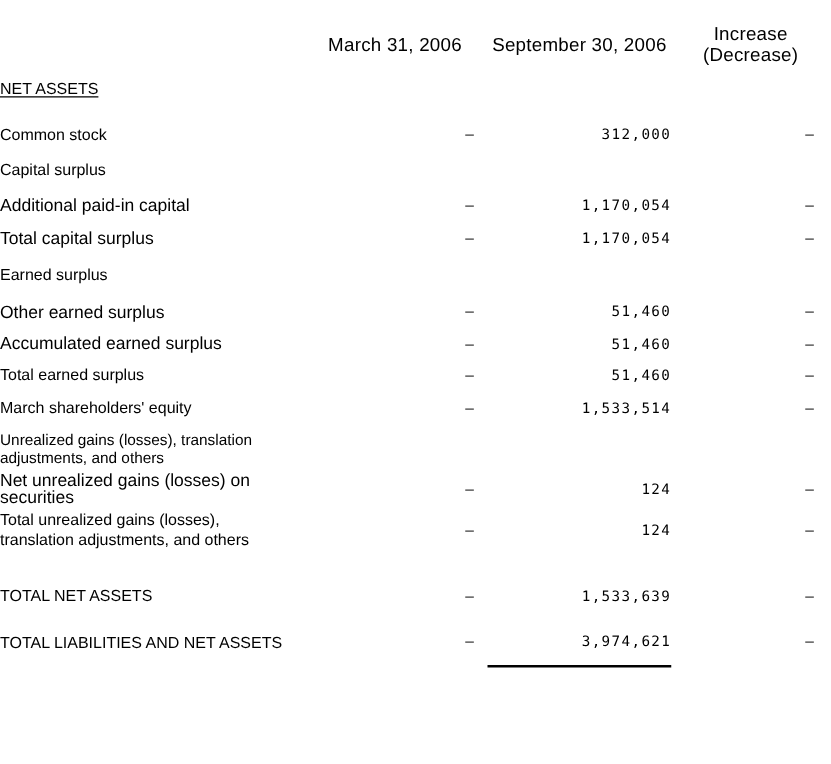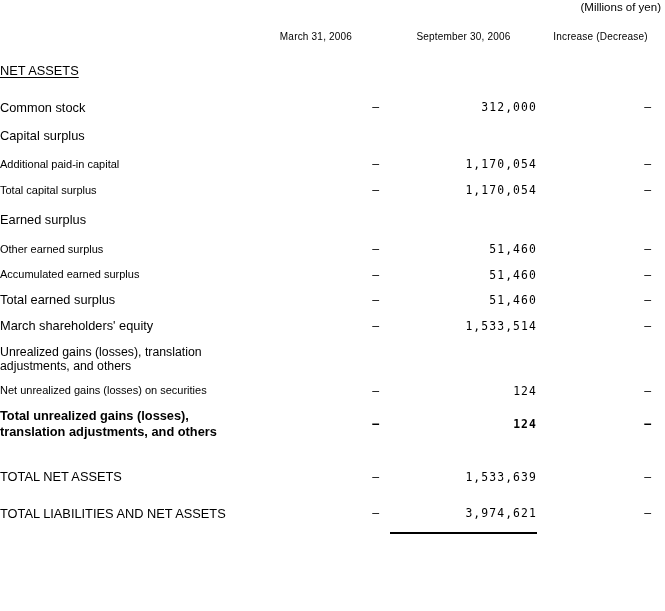--- a/index.html
+++ b/index.html
@@ -62,35 +62,35 @@
   .v-thin-l { border-left: 1px solid #000; }
   .v-thick-l { border-left: 2.5px solid #000; }
   .v-thick-r { border-right: 2.5px solid #000; }
 
   .h-thin-b { border-bottom: 1px solid #000; }
 
   
   .hdr {
     height: 42px;
     text-align: center;
-    font-size: 10px;
+    font-size: 15px;
     letter-spacing: 0.2px;
   }
 
   
   .lbl {
     text-align: left;
     padding-left: 8px;
     box-sizing: border-box;
     font-size: 12.5px;
     line-height: 15px;
   }
   .lbl.sz-big   { font-size: 12.8px; }
   .lbl.sz-mid   { font-size: 12.3px; }
-  .lbl.sz-small { font-size: 11px; line-height: 13px; }
+  .lbl.sz-small { font-size: 14px; line-height: 13px; }
 
   .ind-0 { padding-left: 8px; }
   .ind-1 { padding-left: 27px; }
   .ind-2 { padding-left: 37px; }
   .ind-3 { padding-left: 55px; }
 
   .underline-txt {
     text-decoration: underline;
     text-underline-offset: 2px;
     text-align: center;
@@ -115,21 +115,20 @@
   }
 
   .tall-1 { height: 24px; }
   .spacer-row td { height: 12px; }
 </style>
 </head>
 <body>
 
 <div class="page">
 
-  <div class="units-line">(Millions of yen)</div>
 
   <table class="fin">
     <colgroup>
       <col class="c-label">
       <col class="c-mar">
       <col class="c-sep">
       <col class="c-inc">
     </colgroup>
     <tbody>
 
@@ -227,21 +226,21 @@
         <td class="num frame-right inc dash"></td>
       </tr>
 
       <tr style="height:31px;">
         <td class="lbl frame-left sz-small ind-2" style="line-height:13px;">Net unrealized gains (losses) on securities</td>
         <td class="num v-thin-l dash">–</td>
         <td class="num v-thick-l v-thick-r">124</td>
         <td class="num frame-right inc dash">–</td>
       </tr>
 
-      <tr style="height:36px;font-weight:bold;">
+      <tr style="height:36px;">
         <td class="lbl frame-left sz-big ind-2" style="line-height:16px; padding-right:6px;">Total unrealized gains (losses), translation adjustments, and others</td>
         <td class="num v-thin-l dash">–</td>
         <td class="num v-thick-l v-thick-r">124</td>
         <td class="num frame-right inc dash">–</td>
       </tr>
 
       <tr style="height:18px;">
         <td class="frame-left h-thin-b"></td>
         <td class="v-thin-l h-thin-b"></td>
         <td class="v-thick-l v-thick-r h-thin-b"></td>

